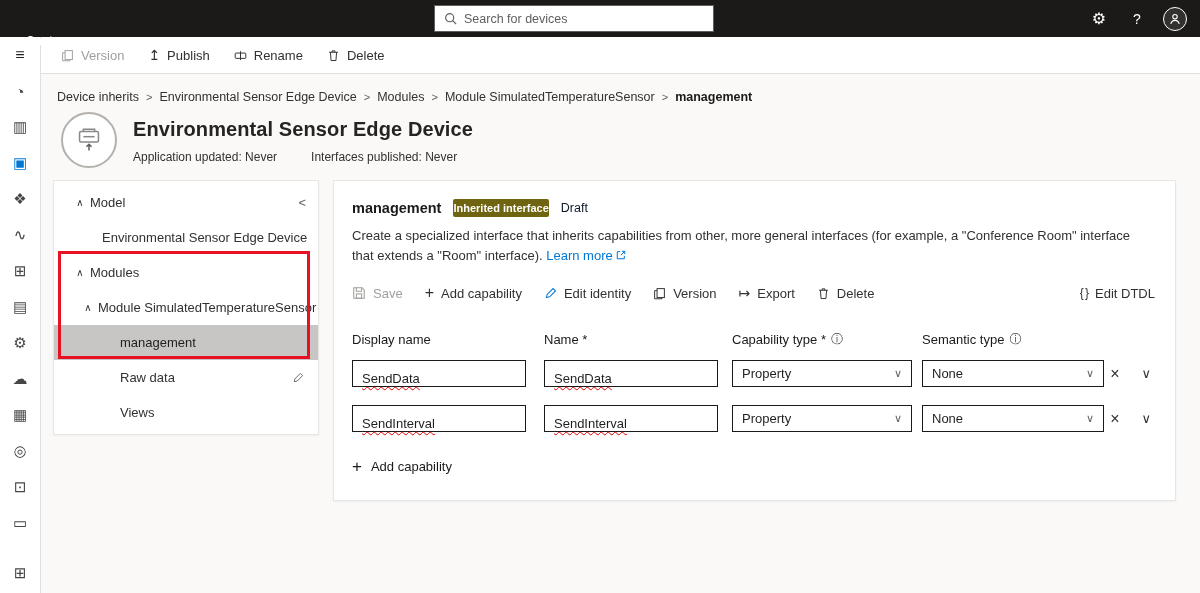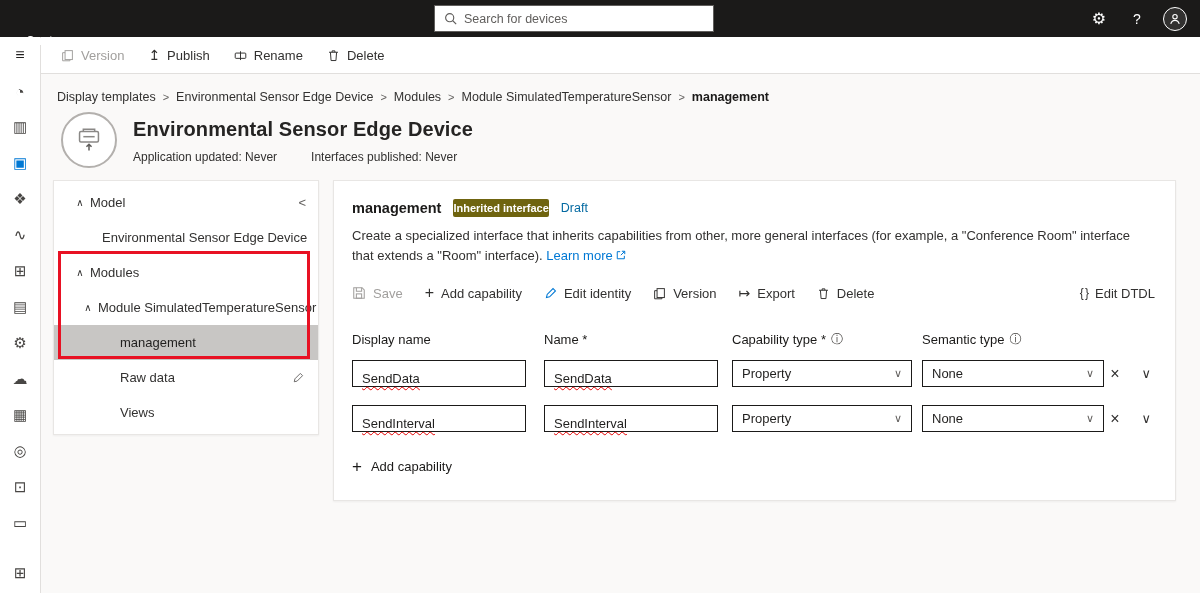--- a/index.html
+++ b/index.html
@@ -69,21 +69,21 @@
   .tree-row .row-edit { margin-left:auto; padding-right:14px; display:flex; align-items:center; }
   .annotation { position:absolute; left:4px; top:70px; width:calc(100% - 12px); height:108px;
     border:3px solid #e81123; pointer-events:none; z-index:5; }
 
   
   .main-panel { flex:1; background:#fff; border:1px solid #e8e6e4; box-shadow:0 1px 2px rgba(0,0,0,.05);
     padding:18px 20px 24px 18px; min-width:0; }
   .panel-title-row { display:flex; align-items:center; gap:12px; }
   .panel-title-row h2 { font-size:14.5px; font-weight:bold; color:#1b1a19; }
   .badge { background:#6f640f; color:#fff; font-size:11px; font-weight:bold; padding:3px 0; border-radius:2px; }
-  .draft { font-size:12.5px; color:#0369a1; }
+  .draft { font-size:12.5px; color:#0f172a; }
   .desc { font-size:13px; color:#323130; line-height:1.5; margin-top:9px; padding-right:24px; }
   .learn-more { color:#0078d4; cursor:pointer; display:inline-flex; align-items:center; gap:3px; text-decoration:none; }
 
   .panel-toolbar { display:flex; align-items:center; gap:22px; margin-top:20px; font-size:13px; color:#323130; }
   .ptb { display:flex; align-items:center; gap:7px; font-size:13px; color:#323130; padding:0; }
   .ptb svg { stroke:currentColor; }
   .ptb.disabled { color:#a19f9d; cursor:default; }
   .ptb .plus { font-size:16px; line-height:1; font-weight:normal; }
   .ptb .garrow { font-size:14px; line-height:1; }
   .ptb .pencil-blue { color:#0078d4; display:flex; }
@@ -227,21 +227,21 @@
               <path d="M2.5 4h11M6.3 4V2.3h3.4V4"></path>
               <path d="M4.2 4l.8 10.2h6l.8-10.2"></path>
             </svg>
         </span>
         <span>Delete</span>
       </button>
     </div>
 
     <div class="content">
       <nav class="breadcrumb">
-        <span class="crumb">Display templates</span>
+        <span class="crumb">Device inherits</span>
         <span class="sep">&gt;</span>
         <span class="crumb">Environmental Sensor Edge Device</span>
         <span class="sep">&gt;</span>
         <span class="crumb">Modules</span>
         <span class="sep">&gt;</span>
         <span class="crumb">Module SimulatedTemperatureSensor</span>
         <span class="sep">&gt;</span>
         <span class="current">management</span>
       </nav>
 

